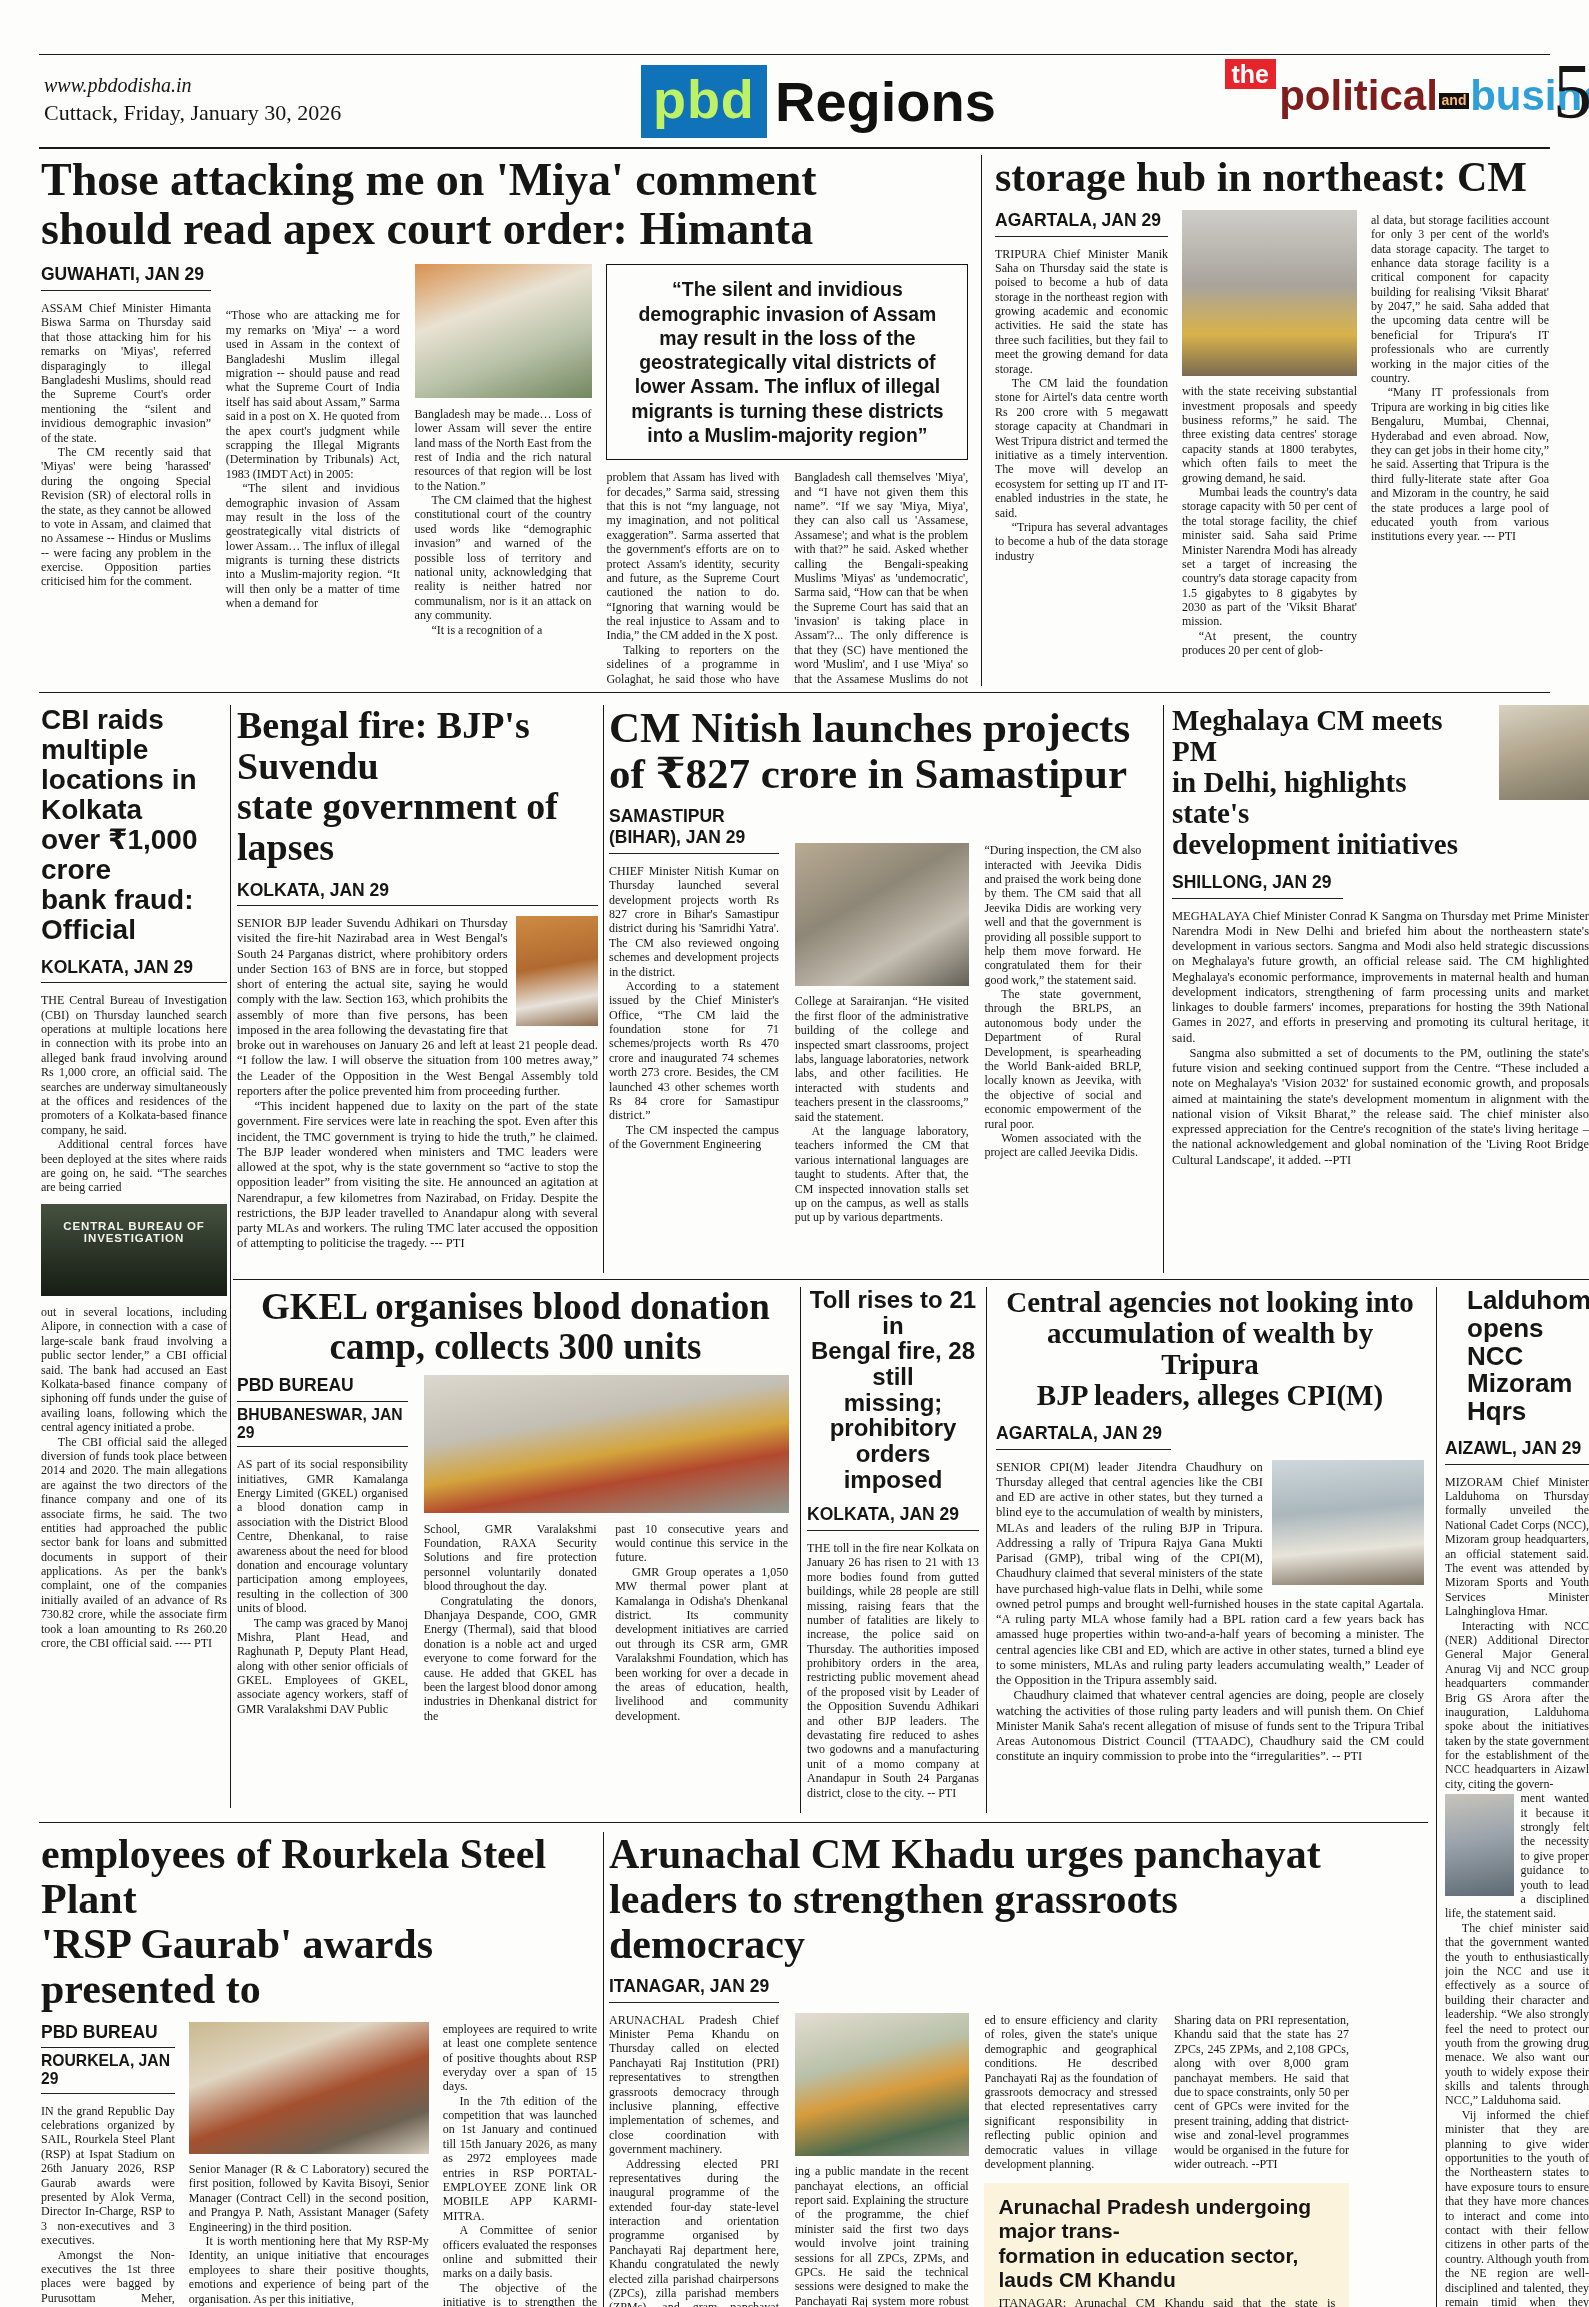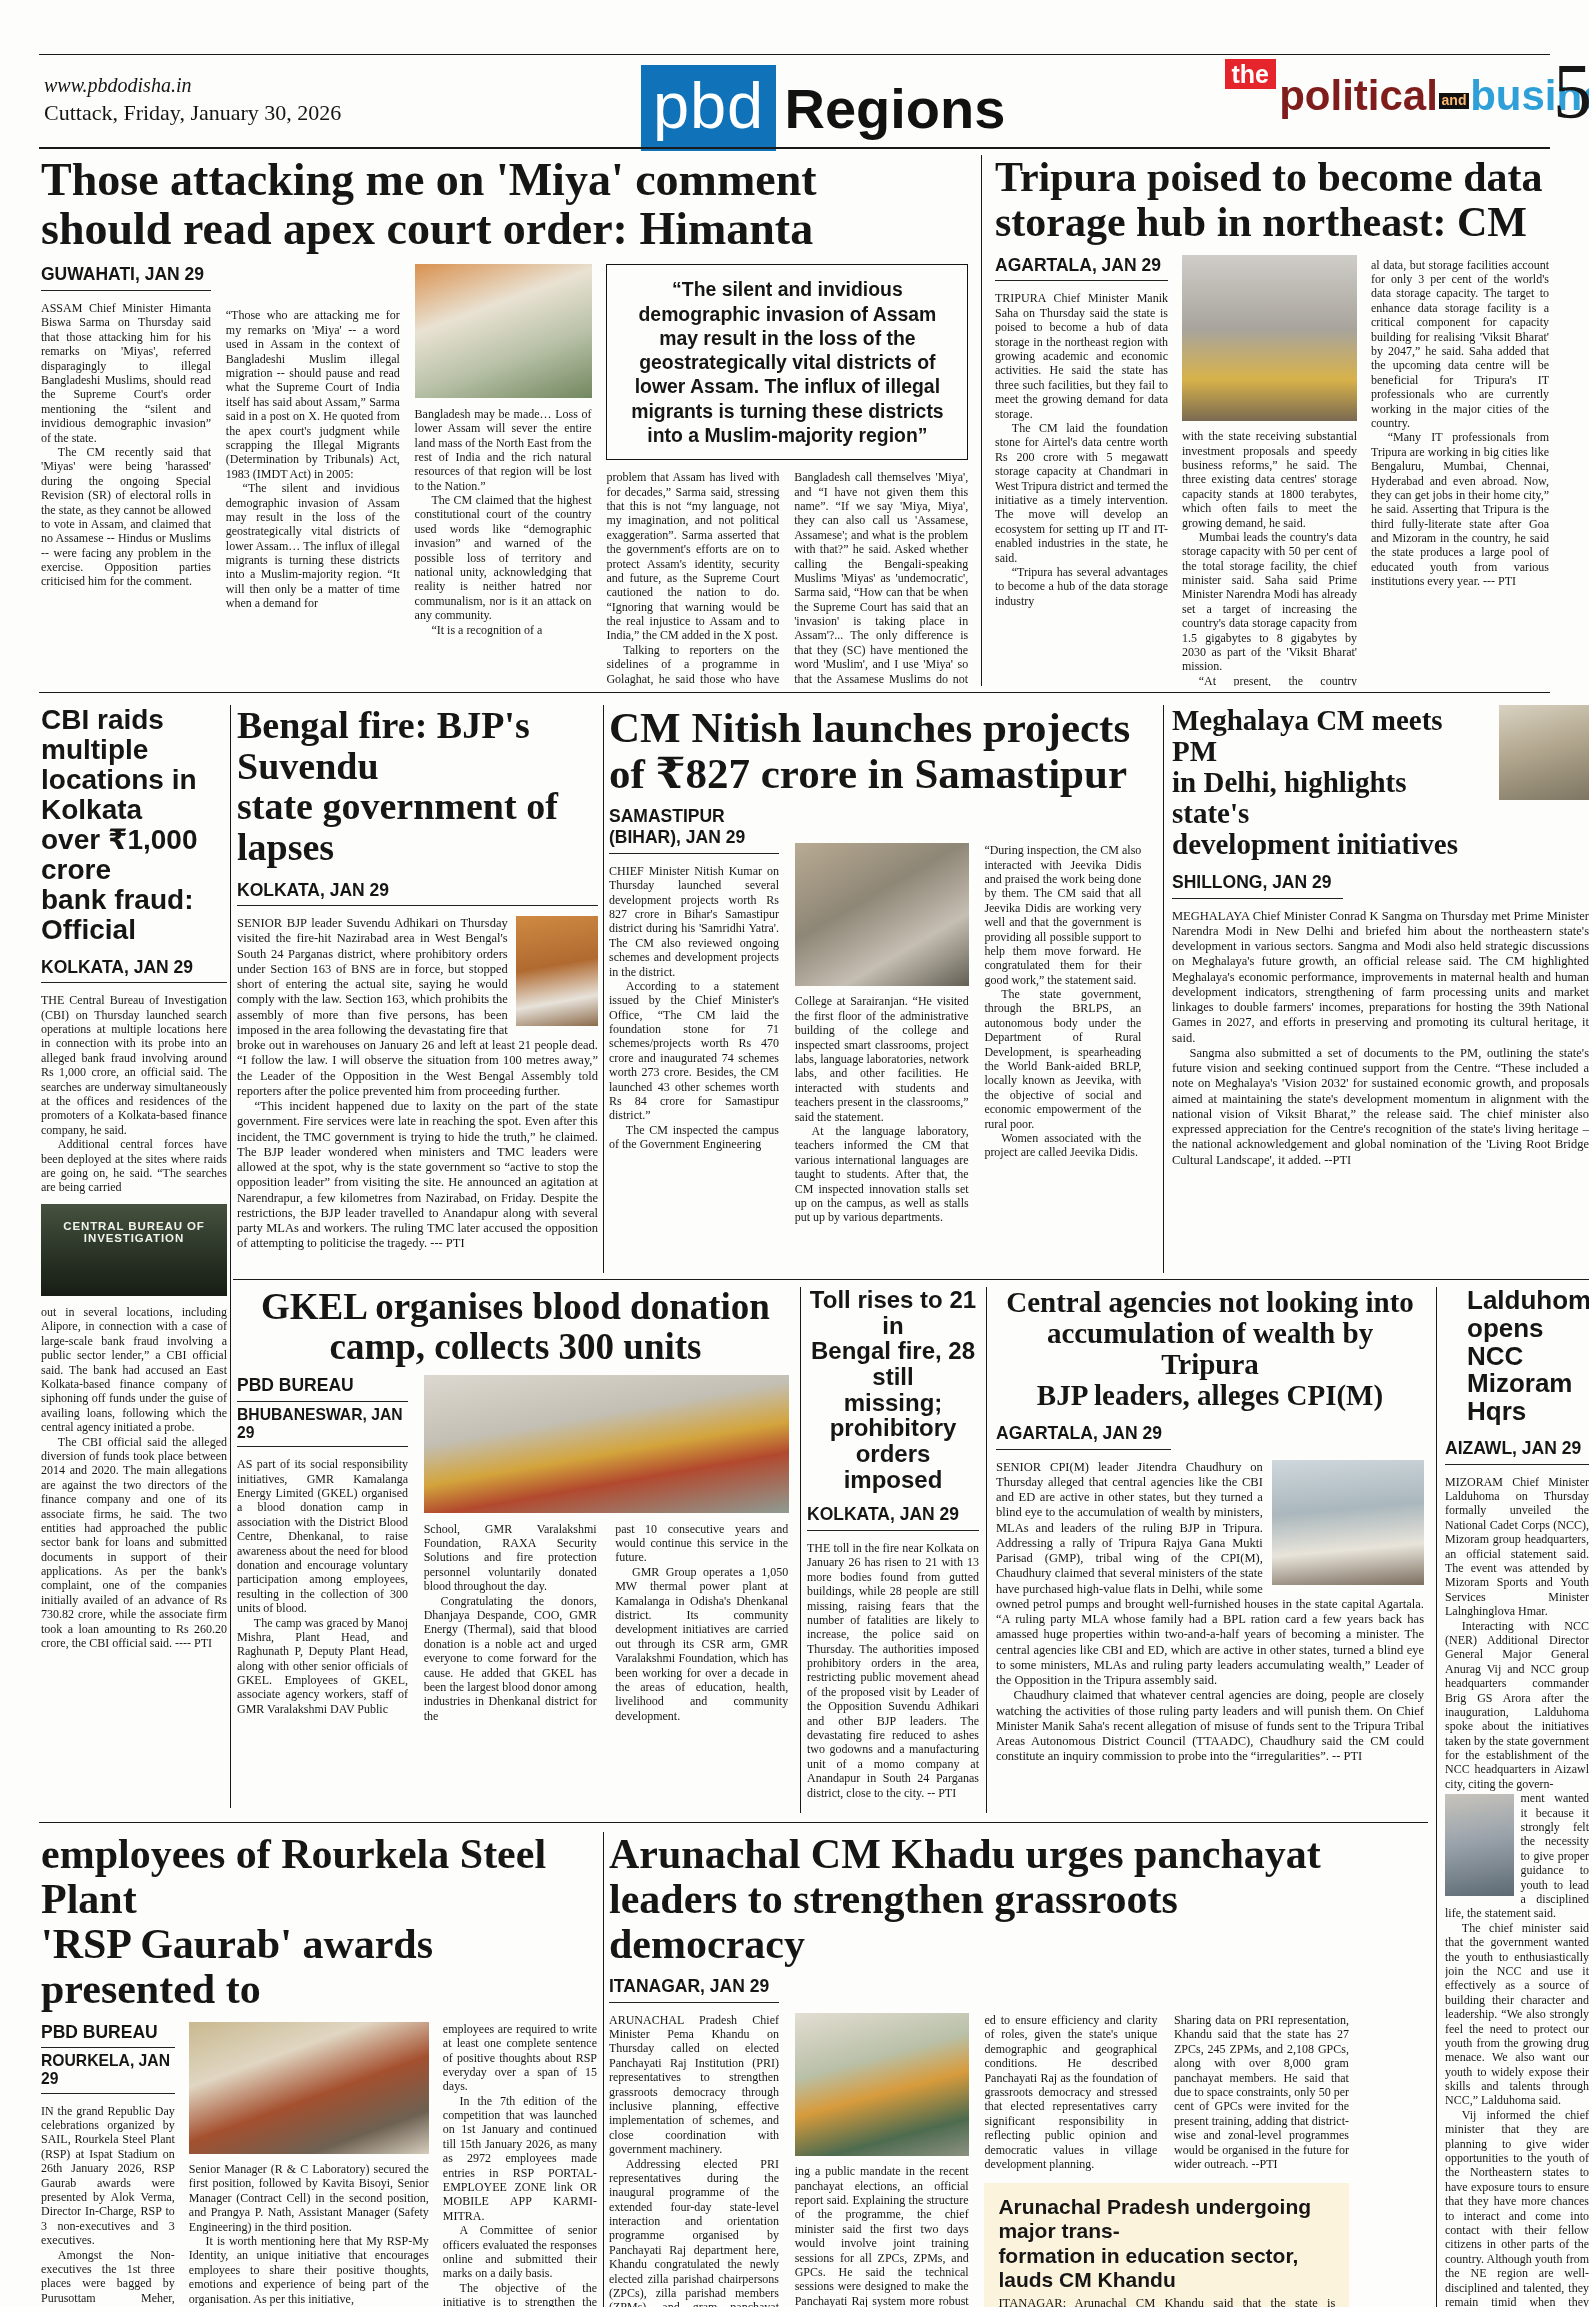--- a/index.html
+++ b/index.html
@@ -4,22 +4,22 @@
 <style>
   html,body{margin:0;padding:0;}
   body{width:1589px;height:2452px;position:relative;background:#fdfdfb;color:#161616;
        font-family:"Liberation Serif",serif;}
   .abs{position:absolute;}
   .rule-h{position:absolute;background:#1a1a1a;height:1.4px;}
   .rule-v{position:absolute;background:#1a1a1a;width:0.9px;}
   
   .site-url{font-style:italic;font-size:20px;}
   .site-date{font-size:22px;margin-top:2.8px;}
-  .pbd-box{background:#1072b9;color:#ffffff;font-family:"Liberation Sans",sans-serif;
-           font-weight:normal;font-size:65px;padding:2.8px 12px 8.3px 12px;letter-spacing:0.9px;}
+  .pbd-box{background:#1072b9;color:#bef264;font-family:"Liberation Sans",sans-serif;
+           font-weight:bold;font-size:54px;padding:2.8px 12px 8.3px 12px;letter-spacing:0.9px;}
   .regions{font-family:"Liberation Sans",sans-serif;font-weight:bold;font-size:56px;color:#111;margin-left:8.3px;}
   .brand{display:flex;align-items:flex-end;font-family:"Liberation Sans",sans-serif;font-weight:bold;line-height:.85;}
   .brand .the{background:#e5242b;color:#fff;font-size:25px;padding:4.6px 6.5px;margin-right:3.7px;margin-bottom:24px;}
   .brand .political{color:#7f1d1d;font-size:42px;}
   .brand .and{background:#111;color:#fdba74;font-size:14px;padding:1.8px 2.8px;margin:0 0.9px 4.6px 0.9px;}
   .brand .business{color:#2f9fd8;font-size:42px;}
   .pageno{font-size:78px;font-family:"Liberation Serif",serif;}
   
   article{position:absolute;overflow:hidden;}
   .headline p{margin:0;font-weight:bold;line-height:1.07;}
@@ -110,21 +110,20 @@
           </div>
       </div>
     </div>
   </div>
 </article>
 
 <div class="rule-v" style="left:981px;top:155px;height:531px;"></div>
 
 <article style="left:995px;top:155px;width:556px;height:531px;">
   <div class="headline hl-serif" style="font-size:42px;">
-      <p>Tripura poised to become data</p>
       <p>storage hub in northeast: CM</p>
     </div>
   <div class="cols" style="margin-top:10px;gap:14px;">
     <div class="col" style="width:173px;">
       <div class="byline" style="margin-top:0;">AGARTALA, JAN 29</div>
       <div>
           <p>TRIPURA Chief Minister Manik Saha on Thursday said the state is poised to become a hub of data storage in the northeast region with growing academic and economic activities. He said the state has three such facilities, but they fail to meet the growing demand for data storage.</p>
           <p>The CM laid the foundation stone for Airtel's data centre worth Rs 200 crore with 5 megawatt storage capacity at Chandmari in West Tripura district and termed the initiative as a timely intervention. The move will develop an ecosystem for setting up IT and IT-enabled industries in the state, he said.</p>
           <p>“Tripura has several advantages to become a hub of the data storage industry</p>
         </div>

